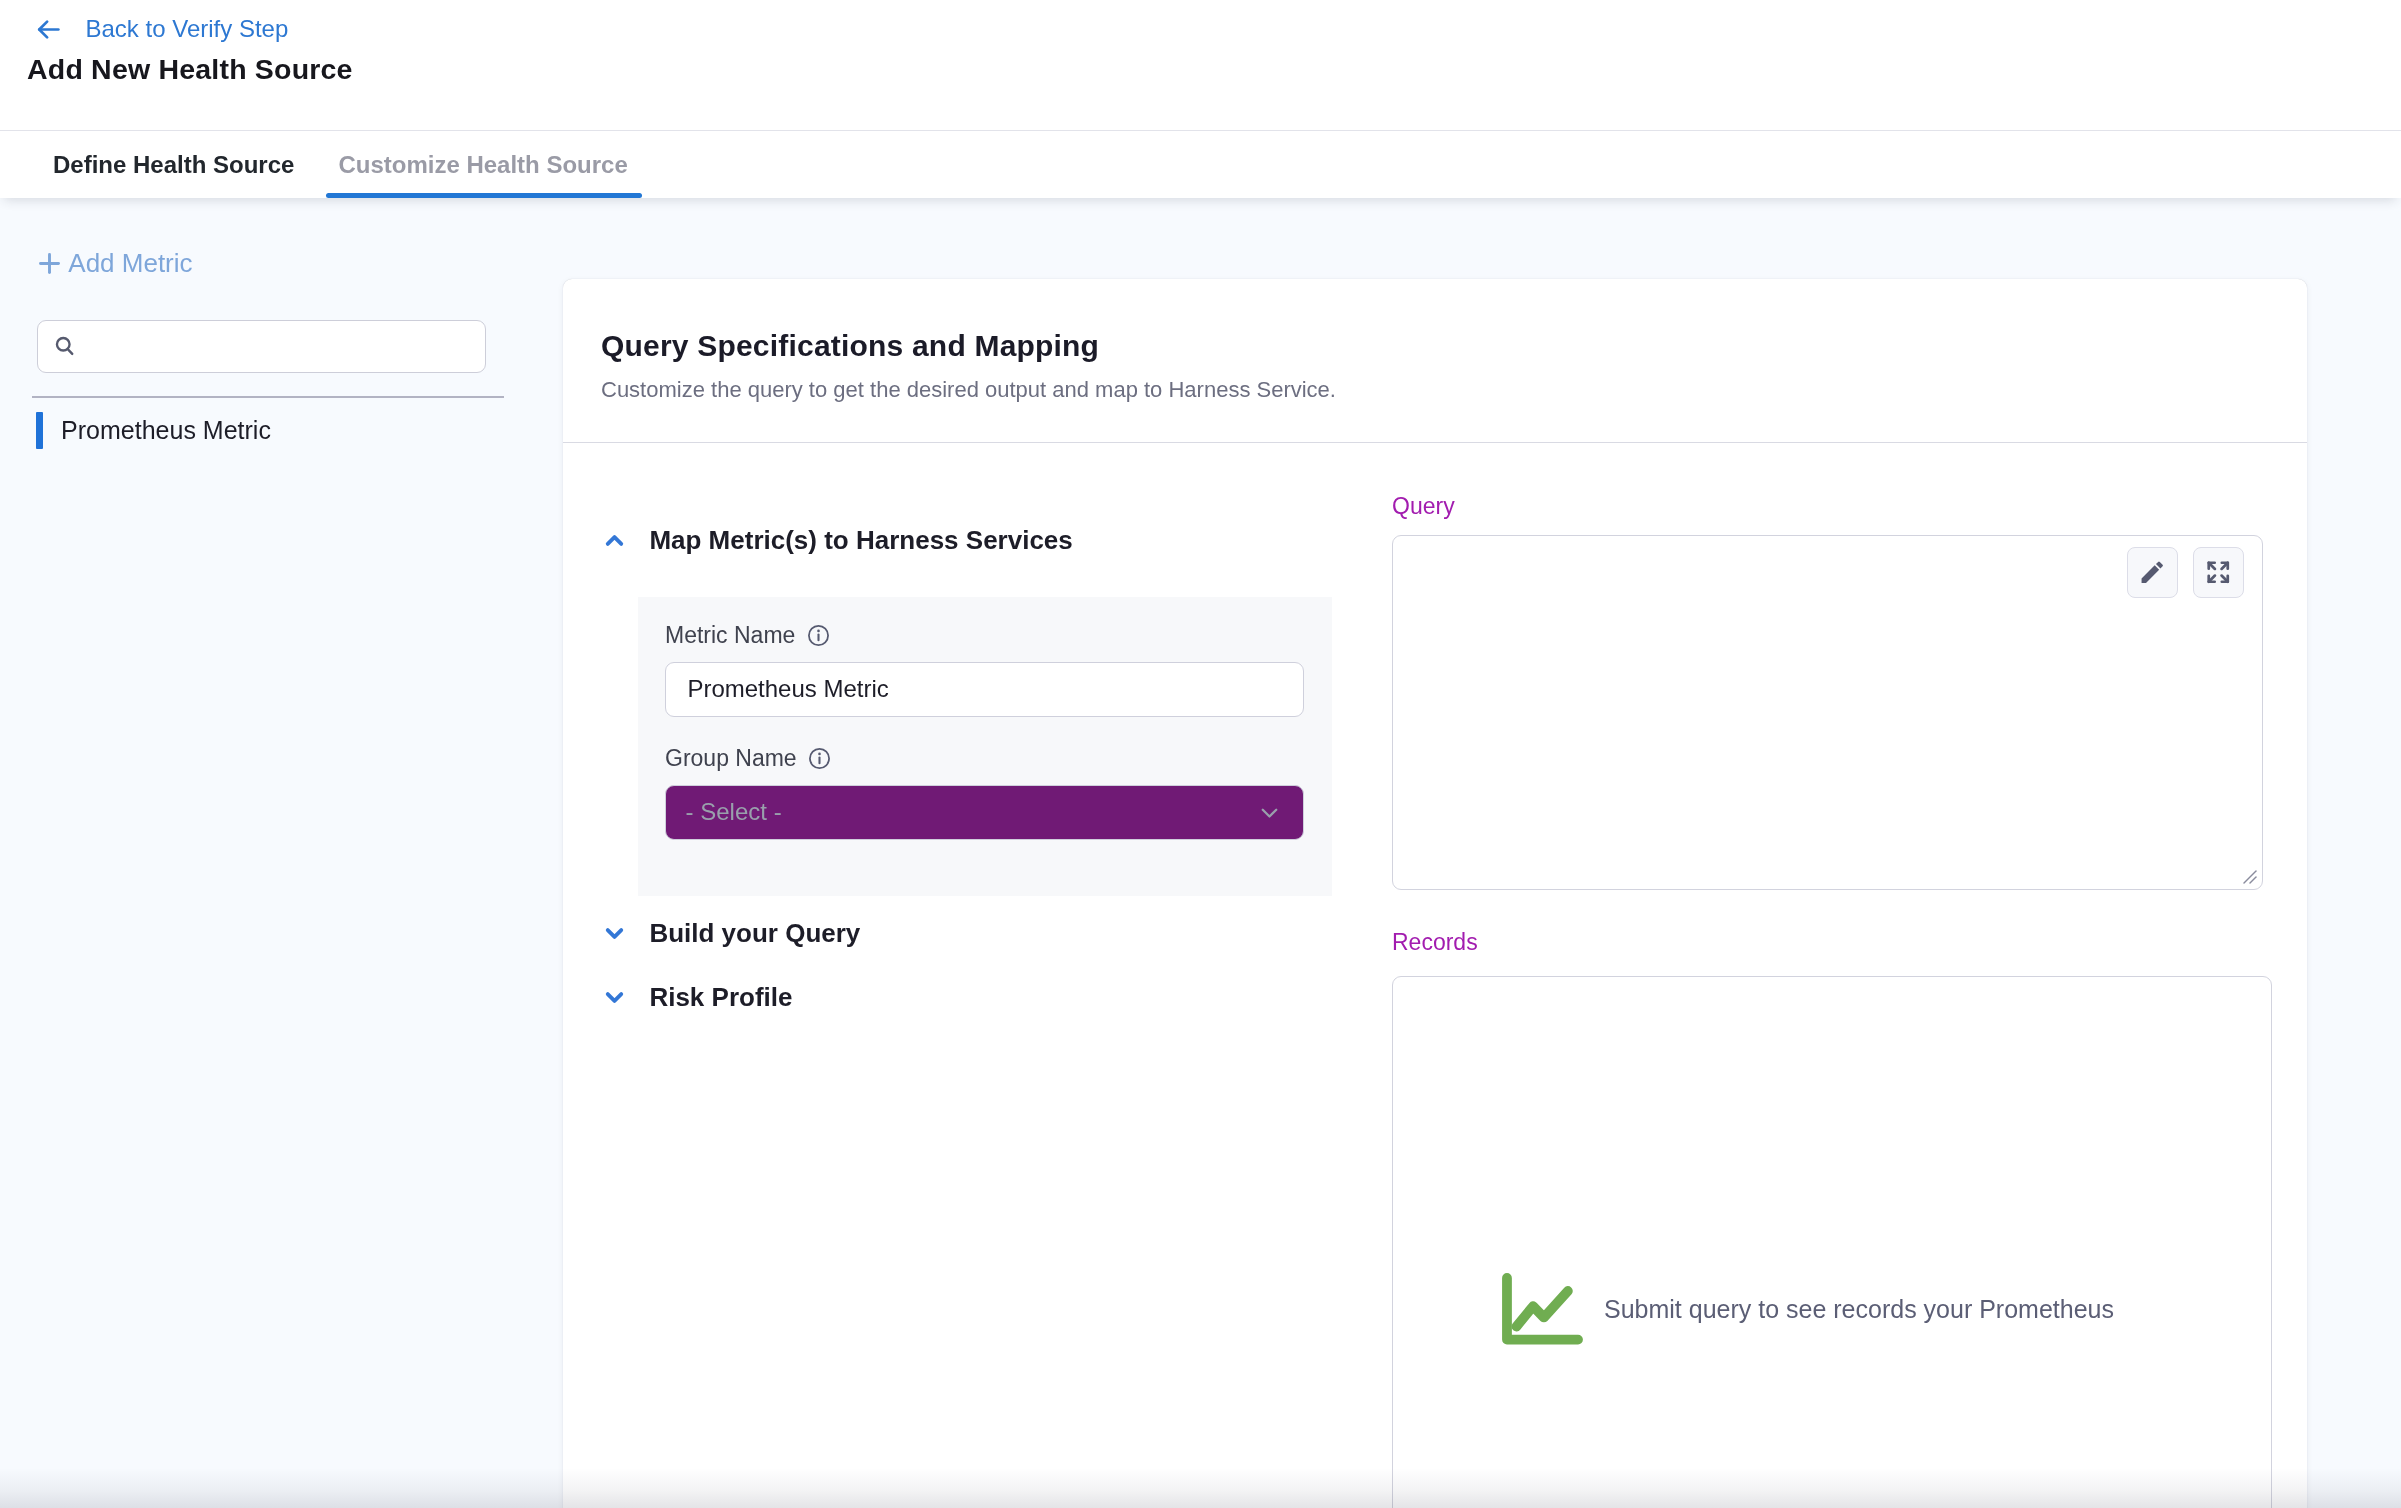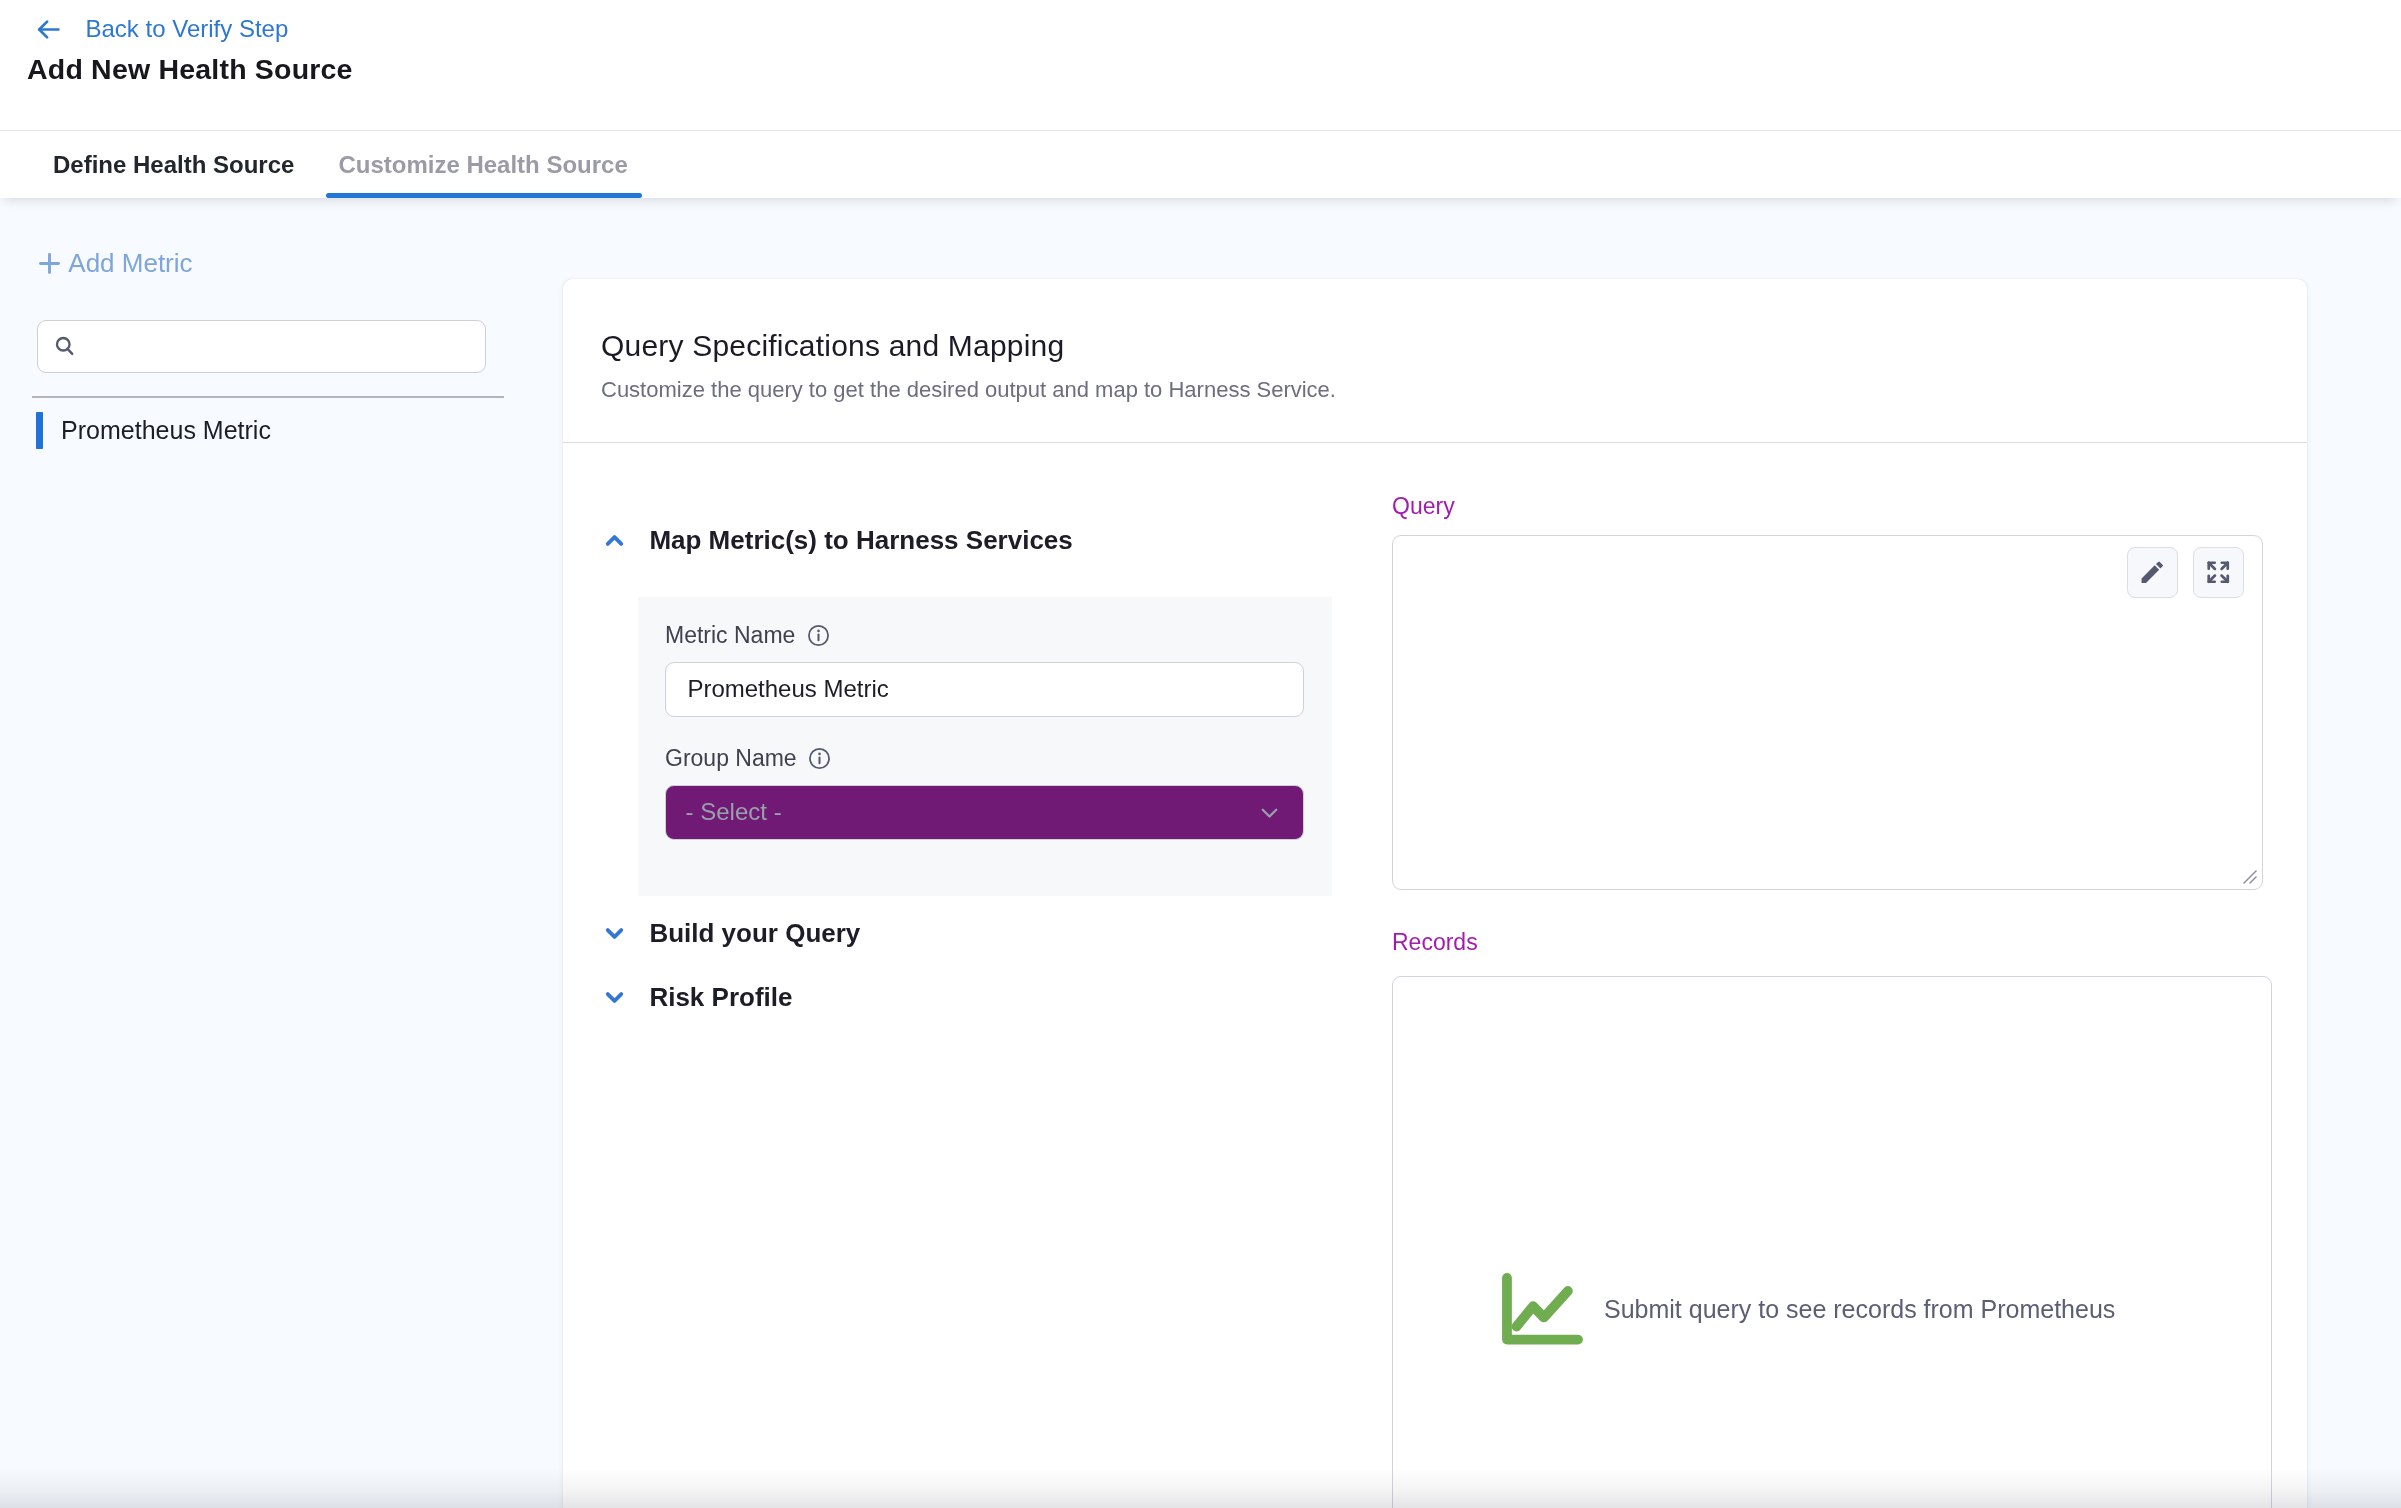--- a/index.html
+++ b/index.html
@@ -82,21 +82,21 @@
   .panel {
     position:absolute; left:563px; top:81px; width:1744px; height:1230px;
     background:#ffffff; border-radius:9px 9px 0 0;
     box-shadow:0 0 0.9px rgba(40,41,61,0.25), 0 2.7px 7.1px rgba(40,41,61,0.06);
     overflow:hidden;
   }
   .panel-header {
     position:absolute; left:0; top:0; width:100%; height:164px;
     border-bottom:1.8px solid #d9dae3; padding:50px 38px 0 38px;
   }
-  .panel-title { font-size:30px; font-weight:400; color:#1b1b28; letter-spacing:0.2px; }
+  .panel-title { font-size:30px; font-weight:700; color:#1b1b28; letter-spacing:0.2px; }
   .panel-subtitle { margin-top:14.3px; font-size:22px; color:#6c6e80; }
 
   .section-row {
     position:absolute; left:38px; height:43px;
     display:flex; align-items:center; gap:21.4px;
     font-size:26px; font-weight:700; color:#1d1d28; cursor:pointer;justify-content:flex-end;
   }
   .row-map   { top:240px; }
   .row-build { top:633px; }
   .row-risk  { top:697px; }
@@ -323,21 +323,21 @@
       <div class="records-label">Records</div>
 
       <div class="records-box">
         <div class="empty-state">
           <span>
             <svg width="87" height="77" viewBox="0 0 24 21" fill="none" stroke="#70ad51" stroke-width="2.7" stroke-linecap="round" stroke-linejoin="round">
               <path d="M2.2 1.8v17h19.6"></path>
               <path d="M4.8 15.2l4.6-5.6 3 3.1L19 5.4"></path>
             </svg>
           </span>
-          <span class="msg">Submit query to see records from Prometheus</span>
+          <span class="msg">Submit query to see records your Prometheus</span>
         </div>
       </div>
 
     </div>
   </div>
 
   <div class="bottom-shadow"></div>
 </div>
 
 

